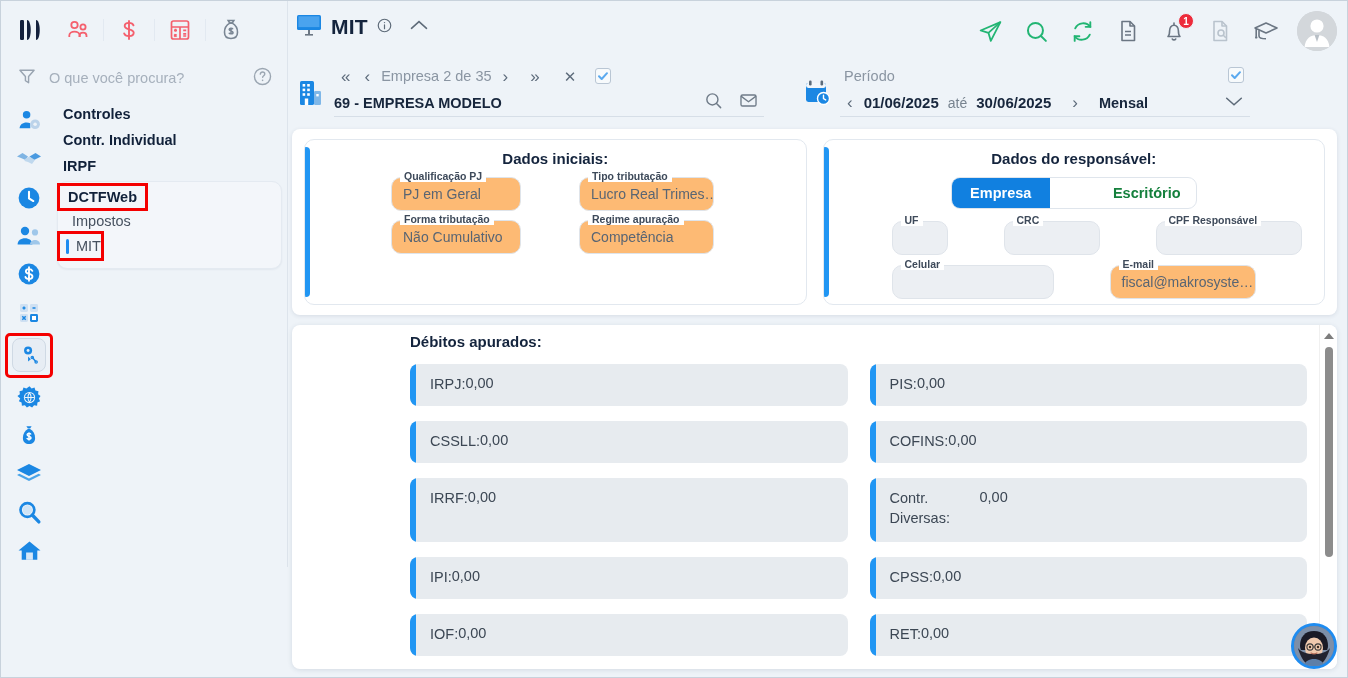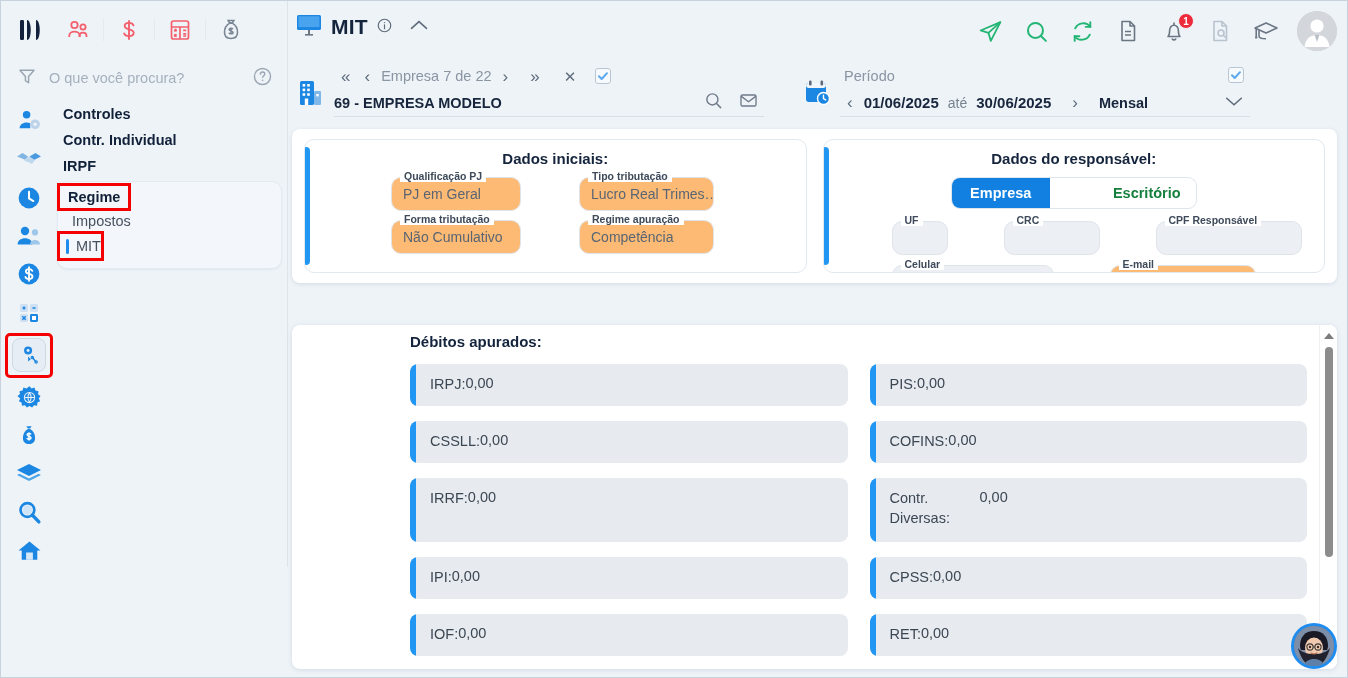--- a/index.html
+++ b/index.html
@@ -108,21 +108,21 @@
   .pfreq { font-size: 14.5px; font-weight: bold; color: #17263c; margin-left: 14px; }
 
   
   #main {
     position: absolute; left: 291px; top: 128px; right: 10px; bottom: 8px;
   }
   .white-card {
     background: #fff; border-radius: 8px; box-shadow: 0 1px 4px rgba(40,60,90,.12);
   }
   #top-cards {
-    position: relative; height: 154px; padding: 10px 12px;
+    position: relative; height: 186px; padding: 10px 12px;
     display: flex; gap: 16px;
   }
   .panel {
     flex: 1; background:#fff; border: 1px solid #e2e8ef; border-radius: 10px; position:relative;
     overflow: hidden; padding: 10px 14px 8px 14px;
   }
   .panel::before {
     content:''; position:absolute; left:0; top:7px; bottom:7px; width:5px;
     background:#2196f3; border-radius: 0 4px 4px 0;
   }
@@ -349,21 +349,21 @@
     </div>
   </div>
 
   <div id="menu-tree">
     <div class="mt-root">Controles</div>
     <div class="mt-root">Contr. Individual</div>
     <div class="mt-root">IRPF</div>
     <div class="mt-card">
       <div style="padding-left:2px;">
         <span class="mt-hl">
-          <span class="mt-root" style="padding:3px 8px;display:inline-block;">Regime</span>
+          <span class="mt-root" style="padding:3px 8px;display:inline-block;">DCTFWeb</span>
         </span>
       </div>
       <div class="mt-sub">Impostos</div>
       <div style="padding-left:2px;">
         <span class="mt-hl">
           <span class="mt-leaf">
             <span class="blue-bar"></span>
             <span>MIT</span>
           </span>
         </span>
@@ -475,21 +475,21 @@
           <rect x="4.6" y="14.2" width="2.6" height="2.6"></rect>
             <rect x="9.2" y="14.2" width="2.6" height="2.6"></rect>
           <rect x="6.8" y="19.5" width="3.4" height="6.5"></rect>
         </g>
         <rect x="18.3" y="15" width="2.4" height="2.4" fill="#fff"></rect>
       </svg>
     </span>
     <div class="ctx-top">
       <span class="navchev">«</span>
       <span class="navchev">‹</span>
-      <span class="ctx-label">Empresa 7 de 22</span>
+      <span class="ctx-label">Empresa 2 de 35</span>
       <span class="navchev">›</span>
       <span class="navchev" style="margin-left:8px">»</span>
       <span class="navchev" style="margin-left:10px;font-size:15px">✕</span>
       <span class="cbx" style="margin-left:12px">
         <svg width="12" height="12" viewBox="0 0 12 12" fill="none" stroke="#5aa9ef" stroke-width="2" stroke-linecap="round" stroke-linejoin="round">
             <path d="M2 6.2 L4.7 9 L10 3.2"></path>
           </svg>
       </span>
     </div>
     <div class="ctx-bottom">

